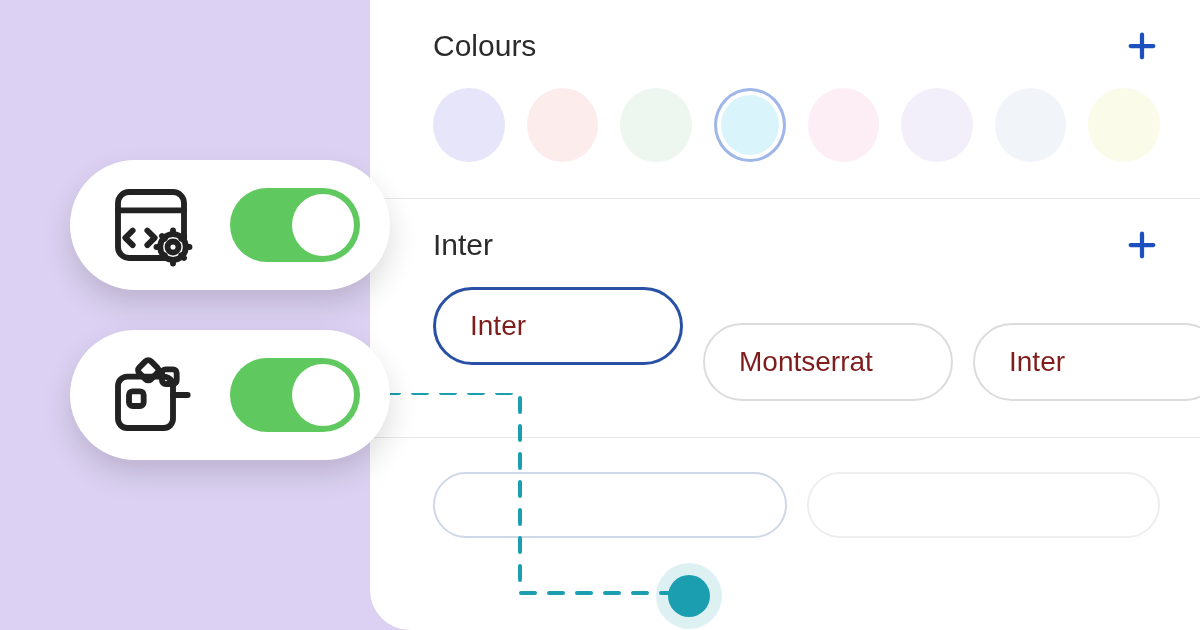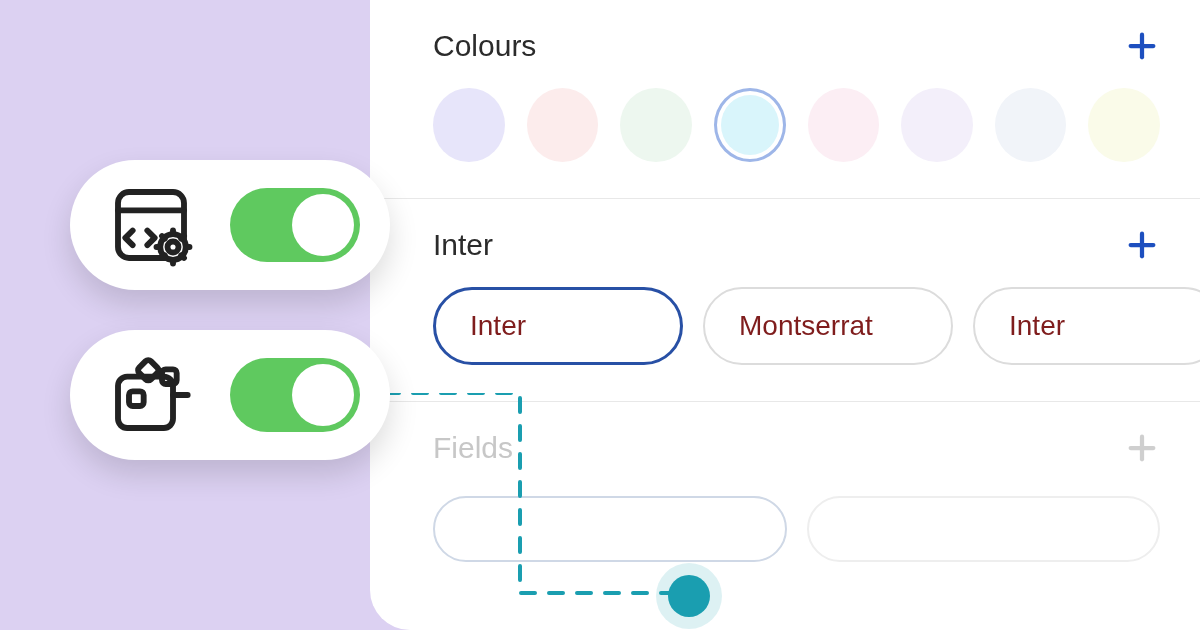--- a/index.html
+++ b/index.html
@@ -75,20 +75,21 @@
     padding: 0 34px;
     font-size: 28px;
     color: #7f1d1d;
     cursor: pointer;
   }
   .font-pill.selected {
     border: 3px solid #2850a5;
   }
   .font-pill.unselected {
     border: 2px solid #dcdcdc;
+    margin-top: 36px;
   }
   .fields-row {
     display: flex;
     gap: 20px;
     padding: 6px 0 0 0;
   }
   .field-pill {
     width: 380px;
     height: 66px;
     border-radius: 40px;
@@ -198,29 +199,20 @@
       <div class="font-pill unselected">
           <span>Montserrat</span>
         </div>
       <div class="font-pill unselected">
           <span>Inter</span>
         </div>
     </div>
   </div>
 
   <div class="section" style="border-bottom:none">
-    <div class="section-header">
-      <div class="section-title faded">Fields</div>
-      <div class="add-btn faded">
-        <svg width="34" height="34" viewBox="0 0 24 24" stroke-width="3" stroke-linecap="round">
-            <line x1="12" y1="4" x2="12" y2="20"></line>
-            <line x1="4" y1="12" x2="20" y2="12"></line>
-          </svg>
-      </div>
-    </div>
     <div class="fields-row">
       <div class="field-pill"></div>
       <div class="field-pill ghost"></div>
     </div>
   </div>
 </div>
 
 <svg class="connector" viewBox="0 0 360 210">
   <path d="M -5 0 L 130 0 L 130 200 L 300 200"></path>
 </svg>

